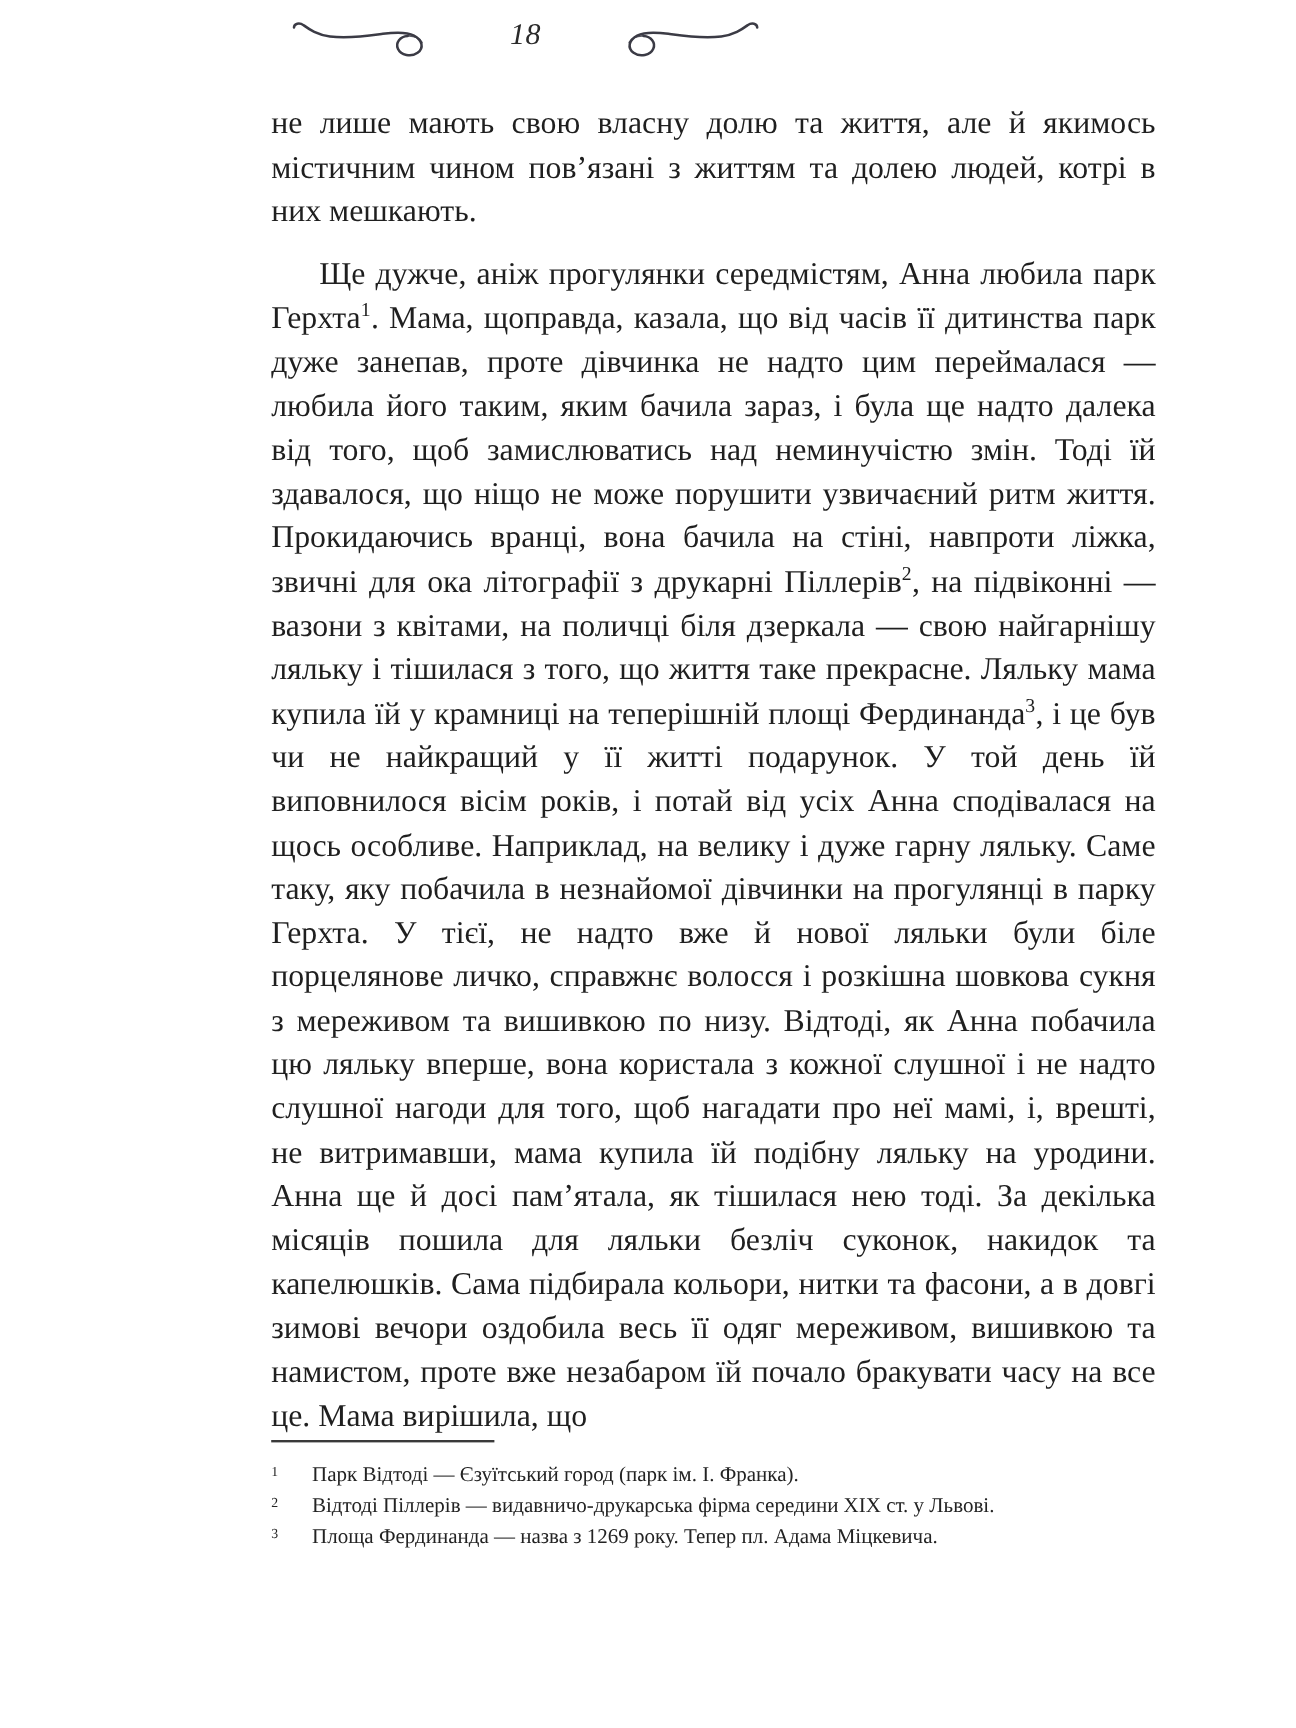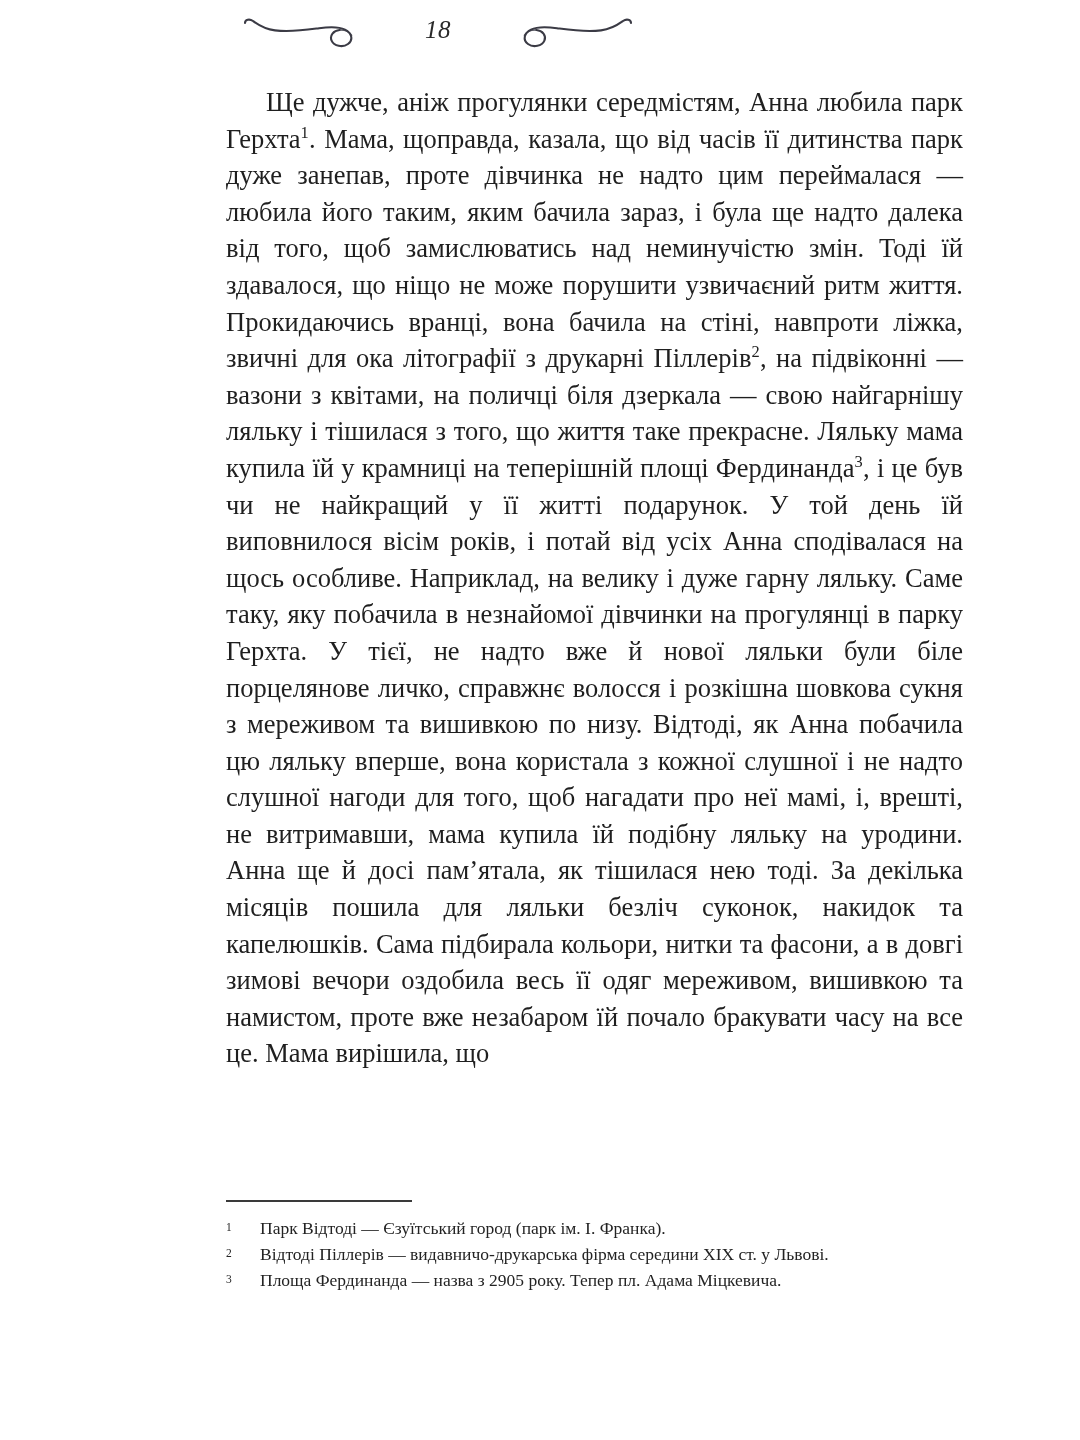--- a/index.html
+++ b/index.html
@@ -66,21 +66,21 @@
     line-height: 36.6px;
     text-align: justify;
     text-justify: inter-word;
     color: #1f1f1f;
     hyphens: manual;
     -webkit-hyphens: manual;
   }
 
   .para.indent { text-indent: 40px; }
 
-  .para + .para { margin-top: 0; }
+  .para + .para { margin-top: 16px; }
 
   .fn-ref {
     font-size: 0.62em;
     vertical-align: super;
     line-height: 0;
     letter-spacing: 0.3px;
   }
 
   
   .footnotes {
@@ -150,20 +150,23 @@
           <path d="M14 14 C14 10.5 18.5 9.5 22 12 C27 15.6 33 20 44 21.4 C60 23.4 75 21 88 19.2 C98 17.8 108 17.6 114 20.6 C121 24.2 122.5 31 117 35 C111.6 38.9 103 37 100.6 31.6 C98.4 26.6 102.5 21.4 108.6 21" stroke-width="2.1"></path>
           <path d="M108.6 21 C113.6 20.7 118.5 22.8 120.6 26.4" stroke-width="1.5" opacity="0.85"></path>
         </g>
       </svg>
     </span>
 
   </div>
 
   <div class="textblock">
 
+    <p class="para">
+      <span>не лише мають свою власну долю та життя, але й якимось містичним чином пов’язані з життям та долею людей, котрі в них мешкають.</span>
+    </p>
 
     <p class="para indent">
       <span>Ще дужче, аніж прогулянки середмістям, Анна любила парк Герхта</span><sup class="fn-ref">1</sup><span>. Мама, щоправда, казала, що від часів її дитинства парк дуже занепав, проте дівчинка не надто цим переймалася — любила його таким, яким бачила зараз, і була ще надто далека від того, щоб замислюватись над неминучістю змін. Тоді їй здавалося, що ніщо не може порушити узвичаєний ритм життя. Прокидаючись вранці, вона бачила на стіні, навпроти ліжка, звичні для ока літографії з друкарні Піллерів</span><sup class="fn-ref">2</sup><span>, на підвіконні — вазони з квітами, на поличці біля дзеркала — свою найгарнішу ляльку і тішилася з того, що життя таке прекрасне. Ляльку мама купила їй у крамниці на теперішній площі Фердинанда</span><sup class="fn-ref">3</sup><span>, і це був чи не найкращий у її житті подарунок. У той день їй виповнилося вісім років, і потай від усіх Анна сподівалася на щось особливе. Наприклад, на велику і дуже гарну ляльку. Саме таку, яку побачила в незнайомої дівчинки на прогулянці в парку Герхта. У тієї, не надто вже й нової ляльки були біле порцелянове личко, справжнє волосся і розкішна шовкова сукня з мереживом та вишивкою по низу. Відтоді, як Анна побачила цю ляльку вперше, вона користала з кожної слушної і не надто слушної нагоди для того, щоб нагадати про неї мамі, і, врешті, не витримавши, мама купила їй подібну ляльку на уродини. Анна ще й досі пам’ятала, як тішилася нею тоді. За декілька місяців пошила для ляльки безліч суконок, накидок та капелюшків. Сама підбирала кольори, нитки та фасони, а в довгі зимові вечори оздобила весь її одяг мереживом, вишивкою та намистом, проте вже незабаром їй почало бракувати часу на все це. Мама вирішила, що</span>
     </p>
 
   </div>
 
   <div class="footnotes">
 
     <div class="fn-rule"></div>
@@ -175,20 +178,20 @@
         <span class="fn-text">Парк Відтоді — Єзуїтський город (парк ім. І. Франка).</span>
       </li>
 
       <li class="fn-item">
         <span class="fn-num">2</span>
         <span class="fn-text">Відтоді Піллерів — видавничо-друкарська фірма середини XIX ст. у Львові.</span>
       </li>
 
       <li class="fn-item">
         <span class="fn-num">3</span>
-        <span class="fn-text">Площа Фердинанда — назва з 2905 року. Тепер пл. Адама Міцкевича.</span>
+        <span class="fn-text">Площа Фердинанда — назва з 1269 року. Тепер пл. Адама Міцкевича.</span>
       </li>
 
     </ul>
 
   </div>
 
 </div>
 
 </body></html>

